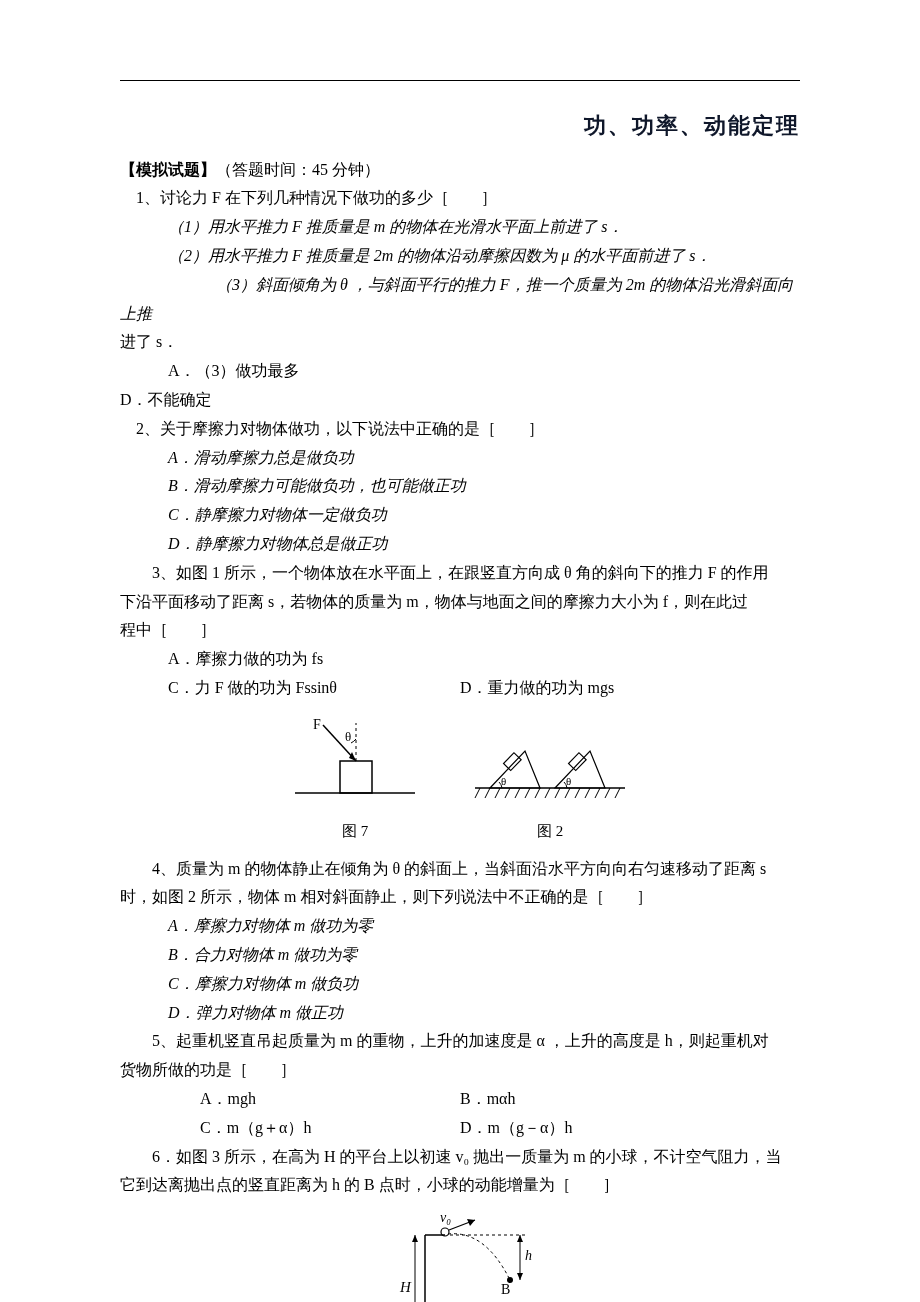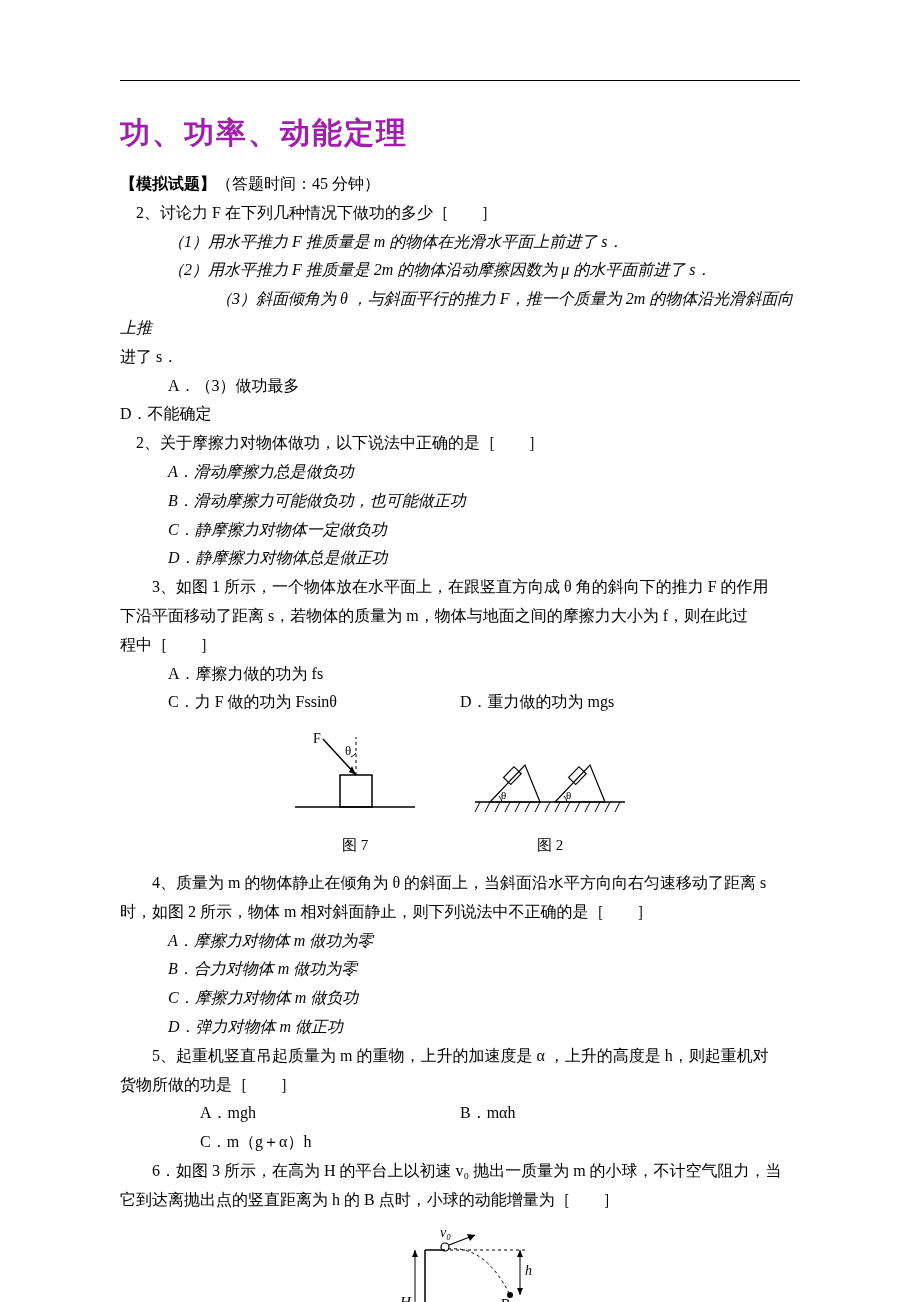--- a/index.html
+++ b/index.html
@@ -10,23 +10,23 @@
       color: #000;
       background: #fff;
       width: 920px;
       padding: 80px 120px 40px 120px;
     }
     .top-line {
       border-top: 1.5px solid #000;
       margin-bottom: 25px;
     }
     .title {
-      text-align: left;
-      color: #a21caf;
-      font-size: 30px;
+      text-align: right;
+      color: #0f172a;
+      font-size: 22px;
       font-weight: bold;
       margin-bottom: 10px;
       letter-spacing: 2px;
     }
     .section-header {
       font-weight: bold;
     }
     .indent-1 { text-indent: 1em; }
     .indent-3 { text-indent: 3em; font-style: italic; }
     .choices-line {
@@ -53,21 +53,21 @@
 <body>
 
 <div class="top-line"></div>
 
 <div class="title">功、功率、动能定理</div>
 
 <p>
   <span class="section-header">【模拟试题】</span><span>（答题时间：45 分钟）</span>
 </p>
 
-<p class="indent-1">2、讨论力 F 在下列几种情况下做功的多少［　　］</p>
+<p class="indent-1">1、讨论力 F 在下列几种情况下做功的多少［　　］</p>
 <p class="indent-3">（1）用水平推力 F 推质量是 m 的物体在光滑水平面上前进了 s．</p>
 <p class="indent-3">（2）用水平推力 F 推质量是 2m 的物体沿动摩擦因数为 μ 的水平面前进了 s．</p>
 <p class="indent-3">　　　（3）斜面倾角为 θ ，与斜面平行的推力 F，推一个质量为 2m 的物体沿光滑斜面向上推</p>
 <p>进了 s．</p>
 <div class="choices-line">
   <span class="choice-a">A．（3）做功最多</span>
 </div>
 <div class="choices-line">
   <span class="choice-b">D．不能确定</span>
 </div>
@@ -144,20 +144,21 @@
 <p class="indent-3">D．弹力对物体 m 做正功</p>
 
 <p class="indent-1">　5、起重机竖直吊起质量为 m 的重物，上升的加速度是 α ，上升的高度是 h，则起重机对</p>
 <p>货物所做的功是［　　］</p>
 <div class="choices-line">
   <span class="choice-a" style="padding-left:5em">A．mgh</span>
   <span class="choice-b">B．mαh</span>
 </div>
 <div class="choices-line">
   <span class="choice-a" style="padding-left:5em">C．m（g＋α）h</span>
+  <span class="choice-b">D．m（g－α）h</span>
 </div>
 
 <p class="indent-1">　6．如图 3 所示，在高为 H 的平台上以初速 v₀ 抛出一质量为 m 的小球，不计空气阻力，当</p>
 <p>它到达离抛出点的竖直距离为 h 的 B 点时，小球的动能增量为［　　］</p>
 
 <div class="figures-row">
   <div class="figure-block">
     <svg width="180" height="150" viewBox="0 0 180 150">
       <line x1="30" y1="135" x2="160" y2="135" stroke="#000" stroke-width="1.5"></line>
       <g stroke="#000" stroke-width="1">

